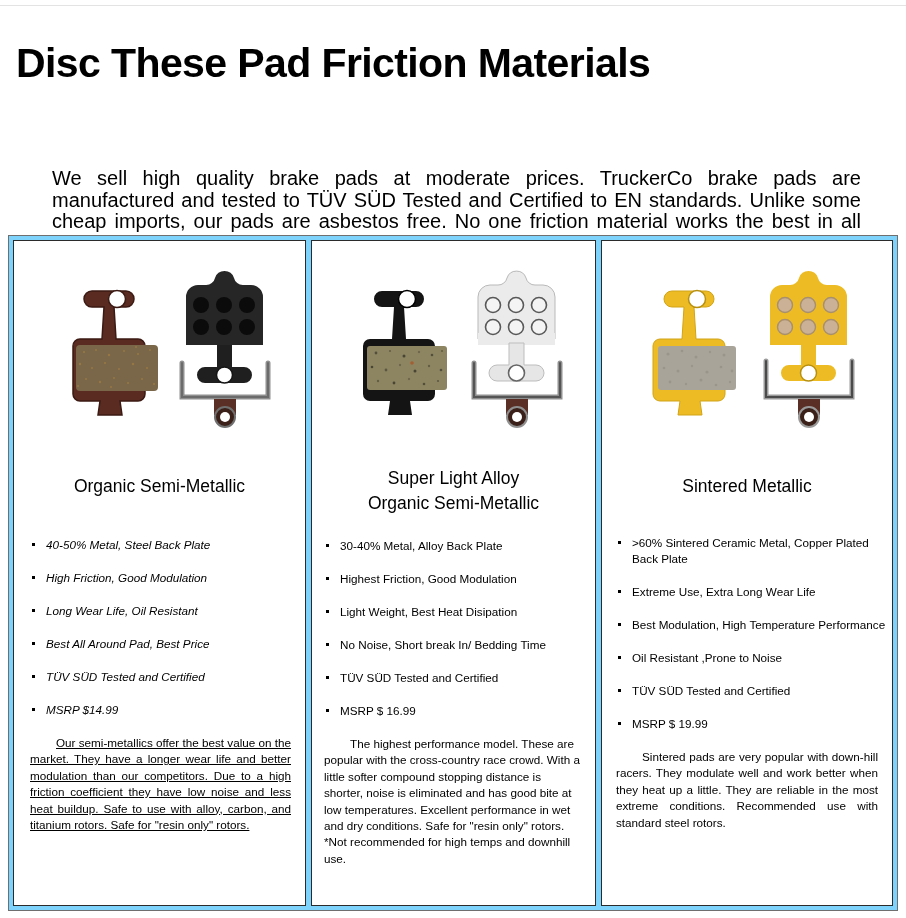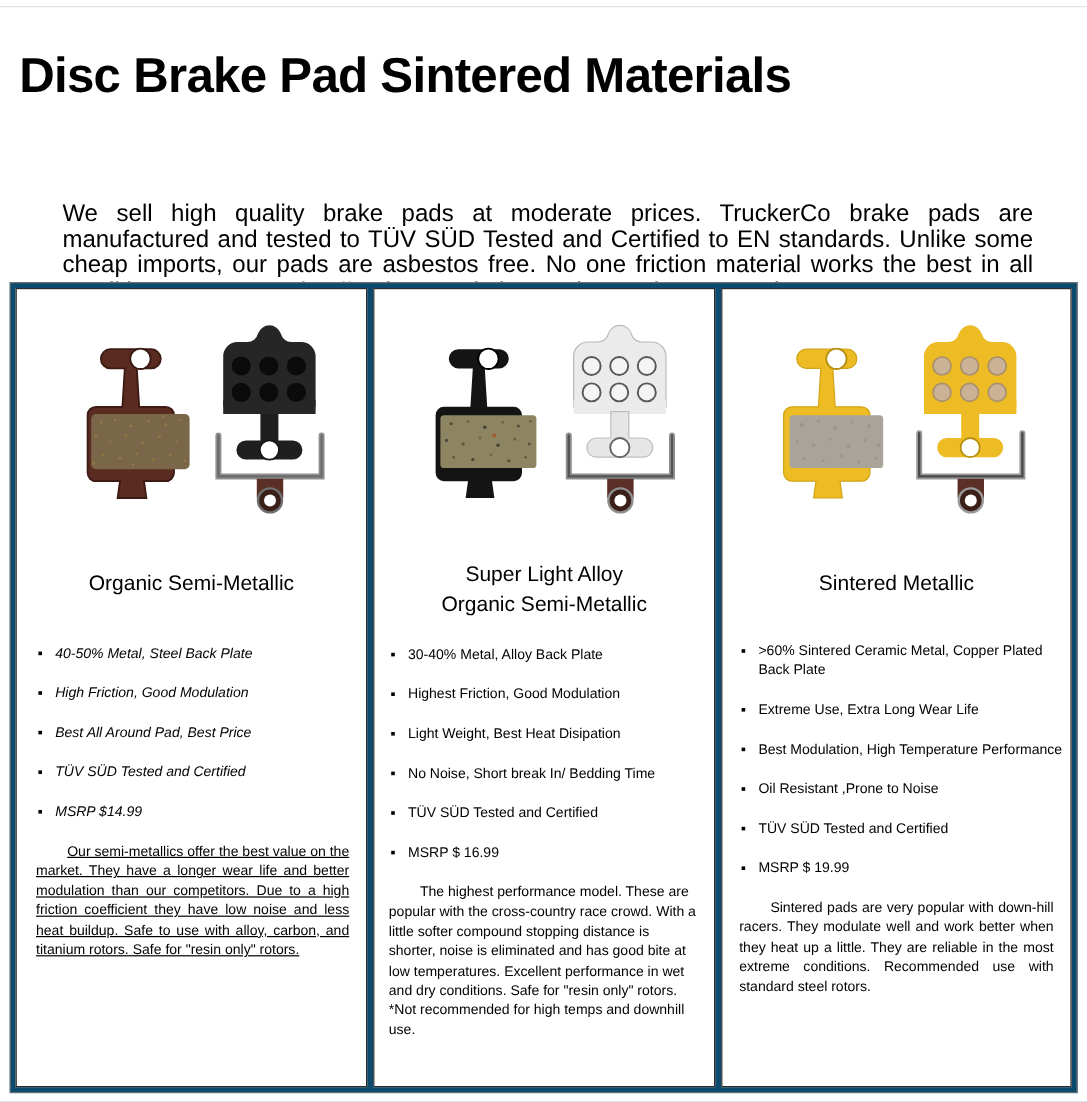--- a/index.html
+++ b/index.html
@@ -38,21 +38,21 @@
     line-height: 21.5px;
     text-align: justify;
     text-justify: inter-word;
   }
   
   .frame {
     position: absolute;
     left: 8px; top: 235px;
     width: 890px;
     height: 676px;
-    background: #0c4a6e;
+    background: #7dd3fc;
     display: flex;
     padding: 5px;
     box-sizing: border-box;
     gap: 5px;
     box-shadow: inset 0 0 0 1px #6f6f6f;
   }
   .col {
     background: #ffffff;
     box-sizing: border-box;
     position: relative;
@@ -110,21 +110,21 @@
   .col-3 .blurb { margin: 12px 14px 0 14px; }
 
   
   .pad-svg { position: absolute; left: 0; top: 0; }
 </style>
 </head>
 <body>
 
 <div class="top-rule"></div>
 
-<h1 class="page-title">Disc Brake Pad Sintered Materials</h1>
+<h1 class="page-title">Disc These Pad Friction Materials</h1>
 
 <p class="intro">We sell high quality brake pads at moderate prices. TruckerCo brake pads are manufactured and tested to TÜV SÜD Tested and Certified to EN standards.  Unlike some cheap imports, our pads are asbestos free.  No one friction material works the best in all conditions.  We currently offer three variations to best suit your needs.</p>
 
 <div class="frame">
 
   <div class="col col-1">
     <div class="pad-figure">
       <svg class="pad-svg" width="291" height="205" viewBox="0 0 291 205">
 
         <g>
@@ -183,20 +183,21 @@
       </svg>
     </div>
 
     <div class="col-head">
       <div>Organic Semi-Metallic</div>
     </div>
 
     <ul class="specs">
       <li>40-50%  Metal, Steel Back Plate</li>
       <li>High Friction, Good Modulation</li>
+      <li>Long Wear Life,  Oil Resistant</li>
       <li>Best All Around Pad, Best Price</li>
       <li>TÜV SÜD Tested and Certified</li>
       <li>MSRP $14.99</li>
     </ul>
 
     <p class="blurb">Our semi-metallics offer the best value on the market.   They have a longer wear life and better modulation than our competitors. Due to  a  high friction coefficient they have low noise and less heat buildup.   Safe to use with alloy, carbon, and titanium rotors. Safe for "resin only" rotors.</p>
   </div>
 
   <div class="col col-2">
     <div class="pad-figure">

